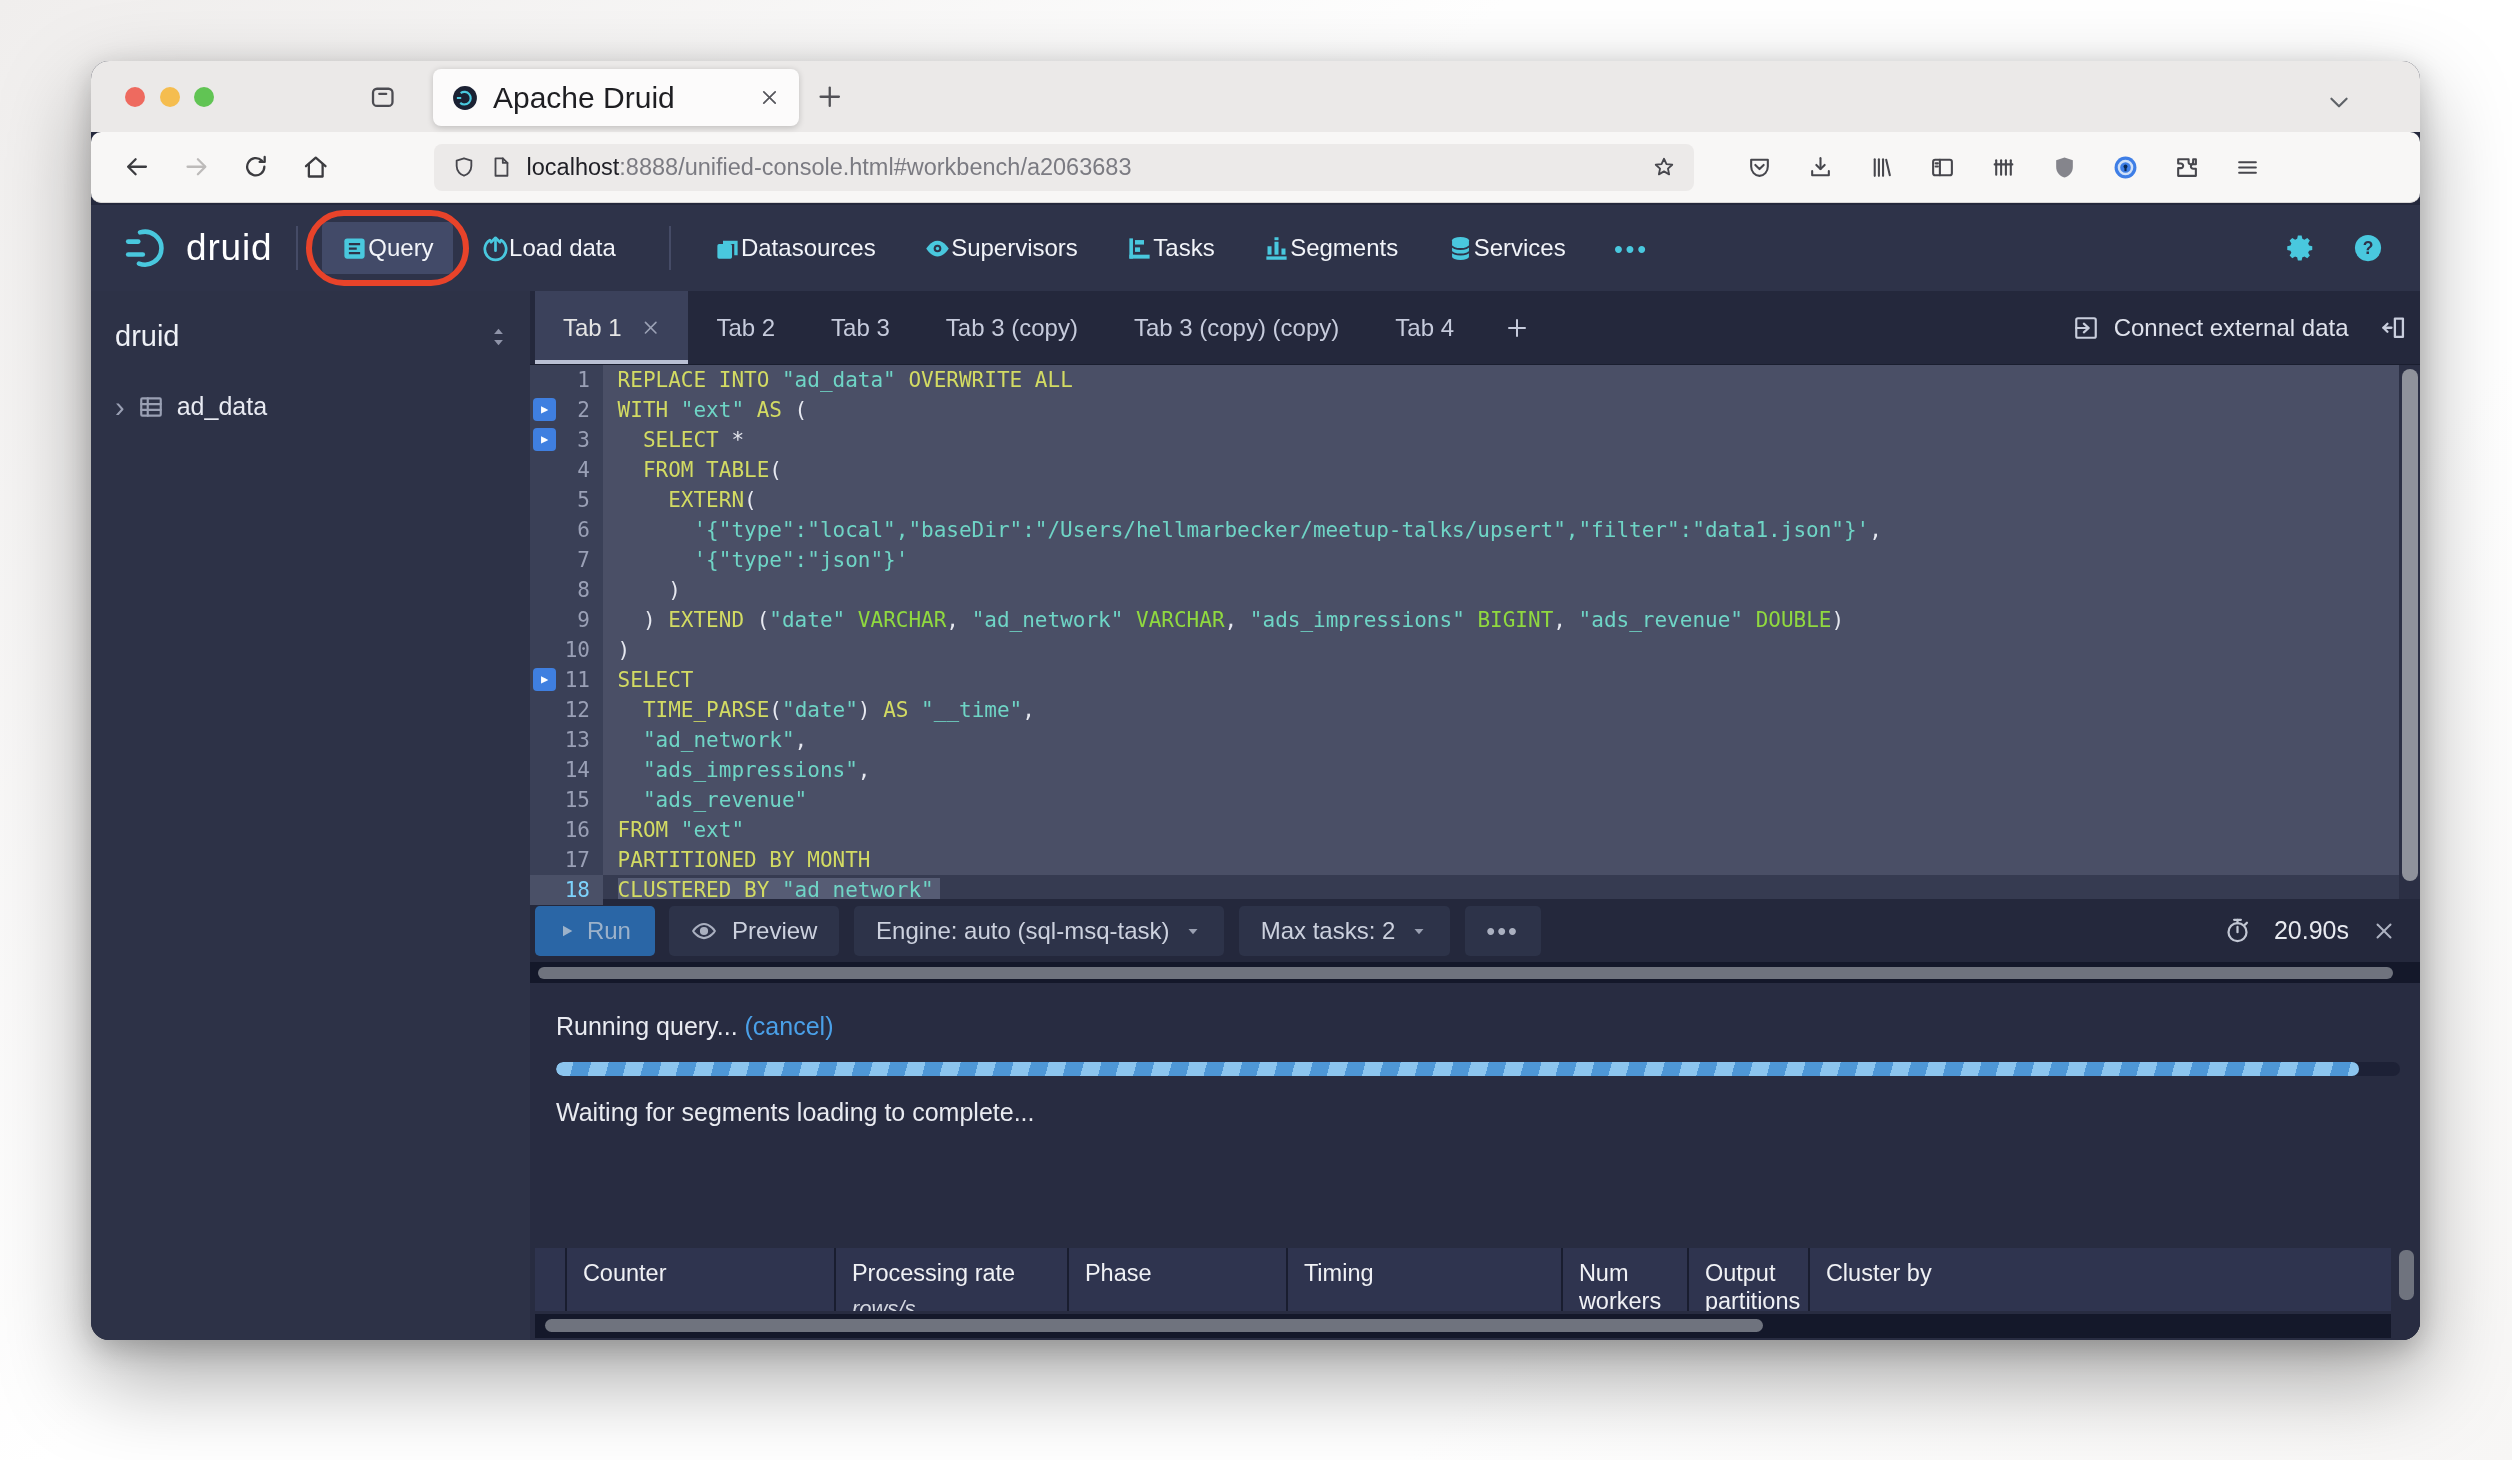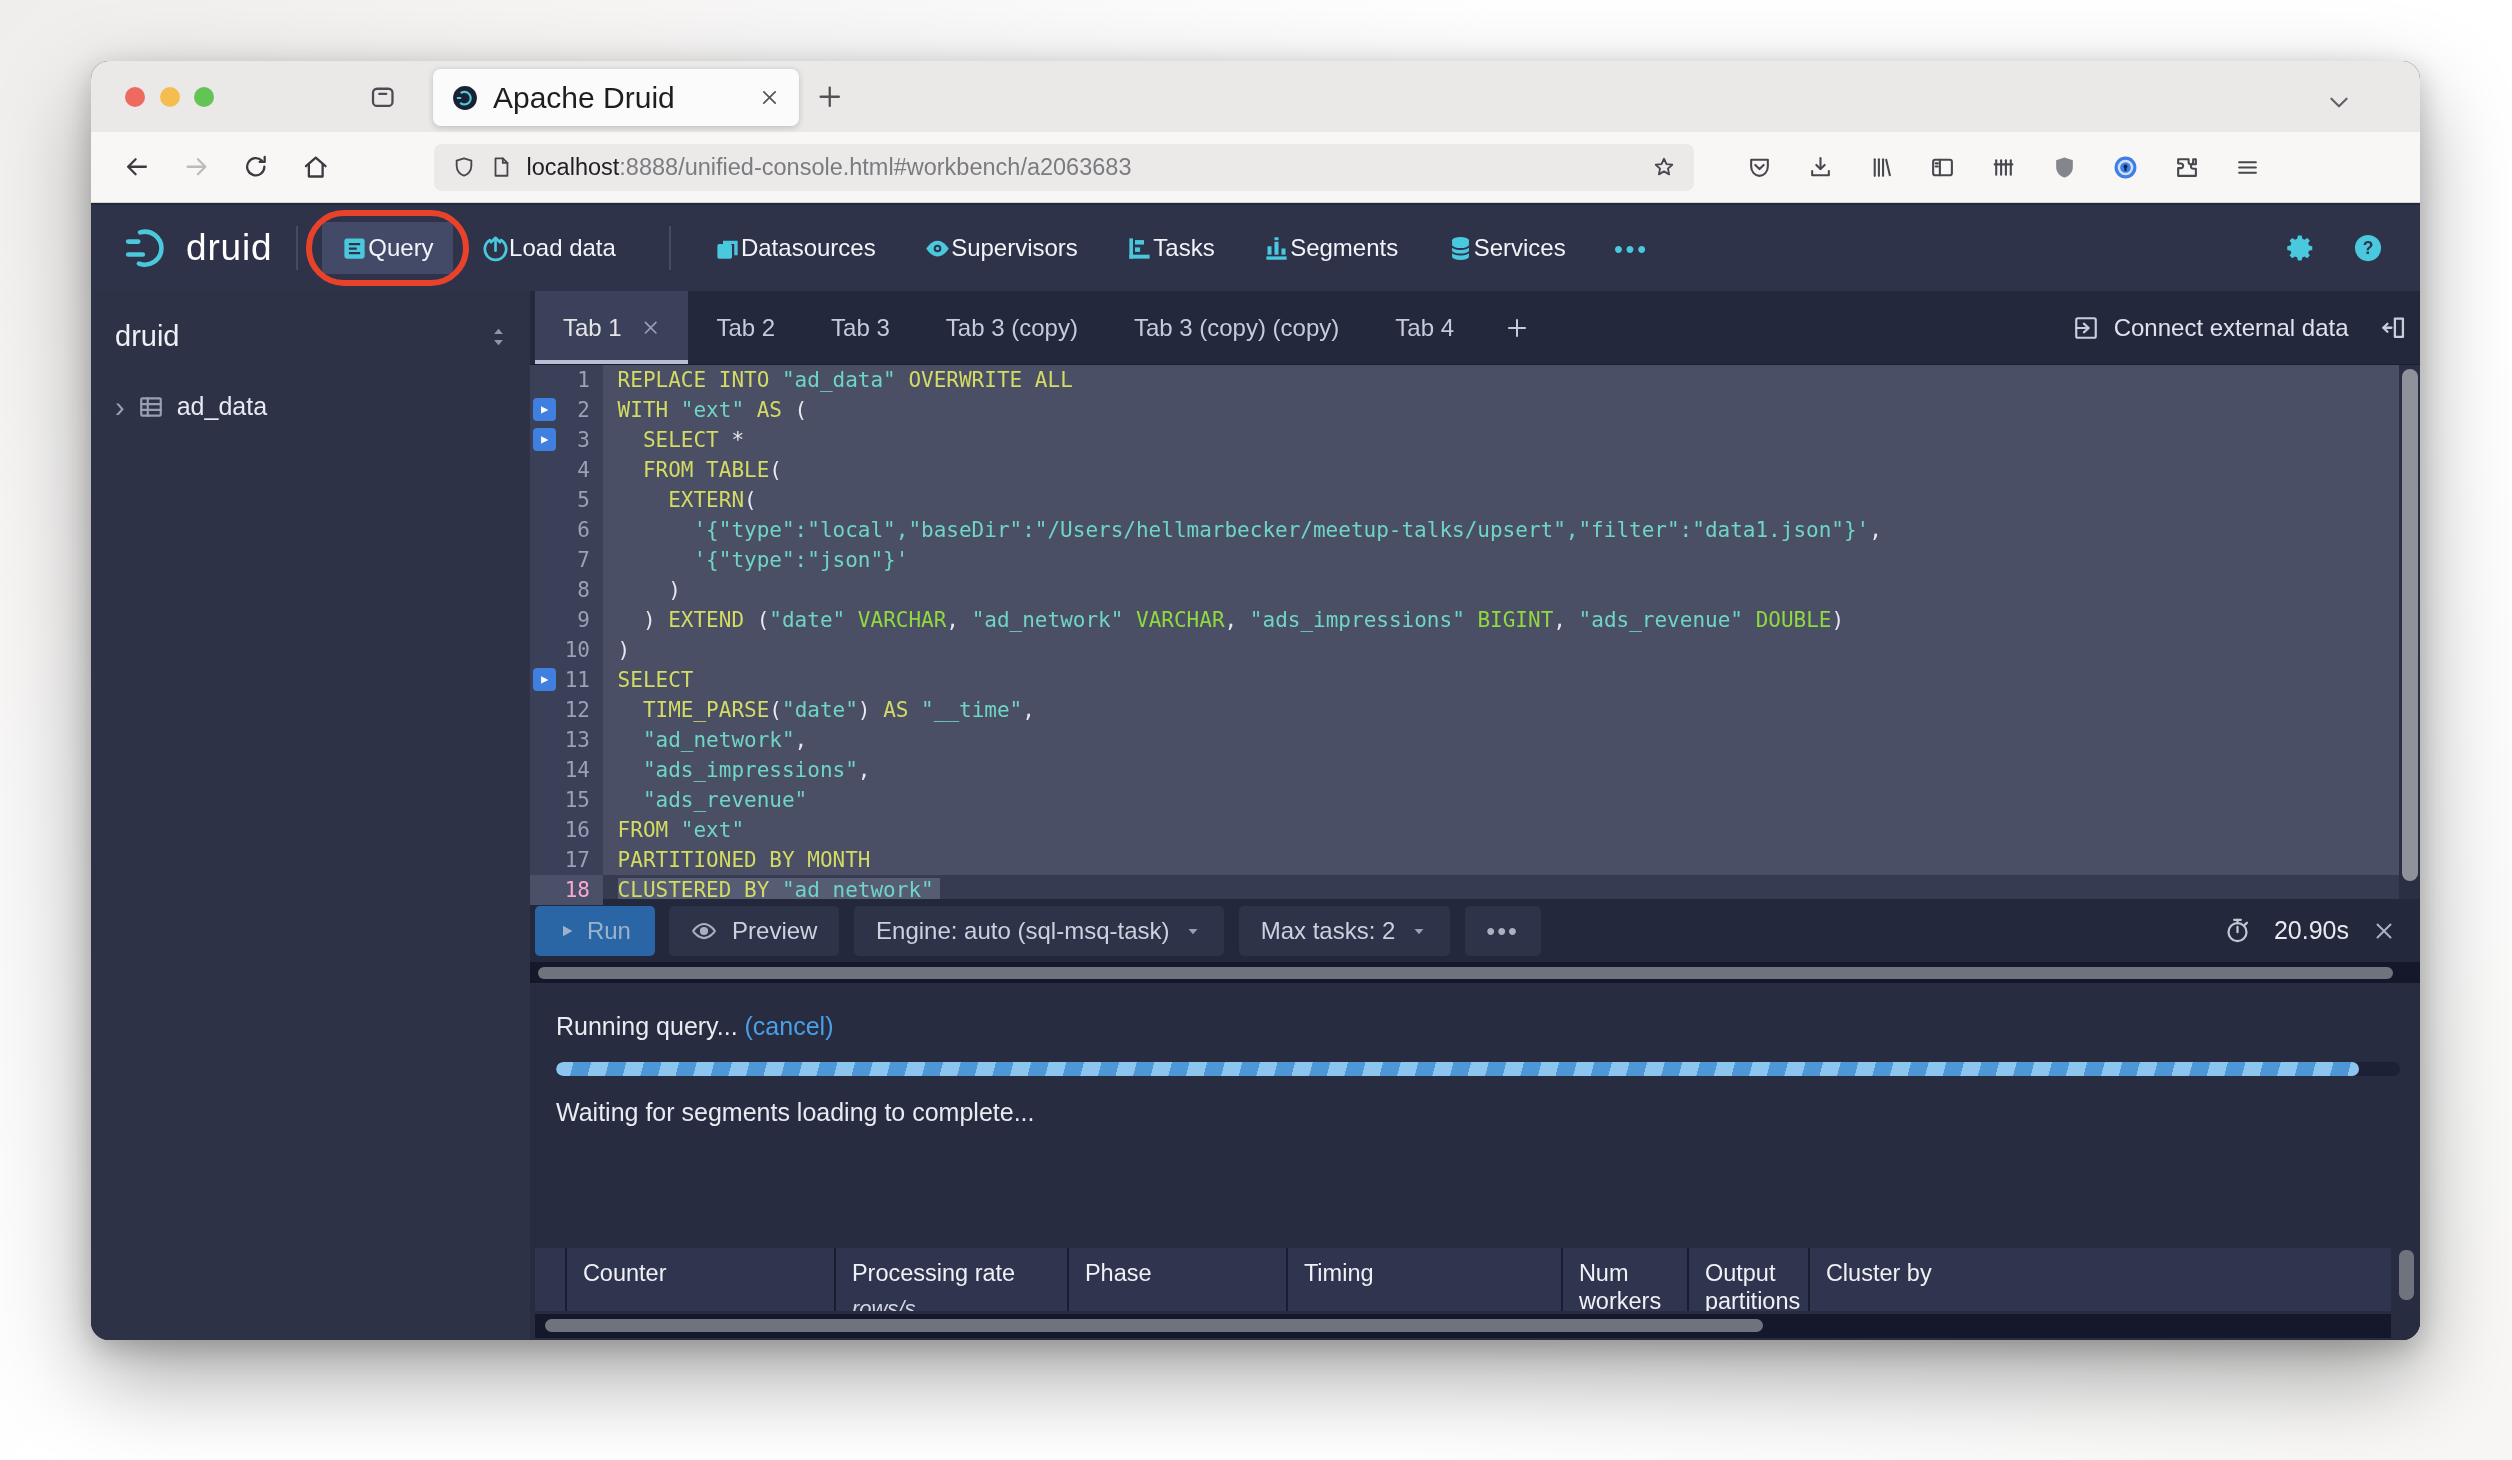--- a/index.html
+++ b/index.html
@@ -30,21 +30,21 @@
     background:#fcfbfb; border-radius:8px; box-shadow:0 1.6px 6.5px rgba(0,0,0,.18);
     display:flex; align-items:center; padding:0 19.4px; gap:14.6px;
   }
   .btab .fav { width:26px; height:26px; }
   .btab .btab-title { font-size:30px; color:#1e1e22; flex:1; }
   .btab .btab-close { width:21px; height:21px; color:#55555b; }
   .newtab { position:absolute; left:725px; top:22px; width:27.5px; height:27.5px; color:#515156; }
   .alltabs { position:absolute; right:68px; top:27.5px; width:26px; height:26px; color:#5f6368; }
 
   
-  .chrome-nav { height:71px; background:#f8f7f6; border-bottom:1.6px solid #d8d6d5; display:flex; align-items:center; }
+  .chrome-nav { height:71px; background:#f8f7f6; border-bottom:1.6px solid #d8d6d5; display:flex; align-items:center;border-radius:10px; }
   .bnav-icon { width:27.5px; height:27.5px; color:#3c3c40; margin-left:32px; flex:none; }
   .bnav-icon.disabled { color:#bdbbba; }
   .urlbar {
     margin-left:105px; width:1260px; height:47px; background:#eceae9; border-radius:8px;
     display:flex; align-items:center; padding:0 19.4px; gap:14.6px; flex:none;
   }
   .urlbar .uicon { width:22px; height:22px; color:#47474d; flex:none; }
   .url-text { flex:1; font-size:23.5px; white-space:nowrap; overflow:hidden; }
   .url-host { color:#202026; } .url-rest { color:#7b7b82; }
   .fx-icons { margin-left:53px; display:flex; gap:36px; align-items:center; color:#47474d; }
@@ -90,21 +90,21 @@
   .q-plus { align-self:center; width:24px; height:24px; color:#c6cbdc; margin:0 23px; }
   .qt-right { margin-left:auto; display:flex; align-items:center; gap:31px; padding-right:13px; }
   .connect-btn { display:flex; gap:14.6px; align-items:center; color:#dfe2ec; font-size:24px; }
   .connect-btn .icon { width:26px; height:26px; color:#c9cedd; }
   .panel-btn { width:27.5px; height:27.5px; color:#c9cedd; }
 
   
   .d-editor { height:534px; display:flex; position:relative; background:#363b51; flex:none; font-family:"DejaVu Sans Mono", monospace; }
   .gutter { width:73px; background:#3a4057; font-size:21px; color:#9aa0b6; flex:none; }
   .g-row { height:30px; line-height:30px; position:relative; text-align:right; padding-right:13px; }
-  .g-row.active { background:#4a5067; color:#f9a8d4;padding-left:13px; }
+  .g-row.active { background:#4a5067; color:#7dd3fc;padding-left:13px; }
   .marker { position:absolute; left:3.2px; top:3.2px; width:23px; height:23px; background:#3f7fe0; border-radius:4px;
     color:#fff; font-size:12px; line-height:23px; text-align:center; }
   .code { flex:1; font-size:21px; white-space:pre; overflow:hidden; color:#e6e8f0; }
   .c-row { height:30px; line-height:30px; padding-left:14.6px; }
   .c-row.sel { background:#4a4f66; }
   .c-row.cur .wrap { background:#565c74; padding-right:6.5px; }
   .tk-k { color:#d3db63; } .tk-s { color:#6fd5c6; } .tk-t { color:#90d93f; } .tk-p { color:#e6e8f0; }
   .ed-vscroll { position:absolute; right:0; top:0; width:21px; height:100%; background:#2b2f44; }
   .ed-vthumb { position:absolute; right:2.4px; top:4px; width:15.4px; height:512px; background:#8f929b; border-radius:8px; }
 

